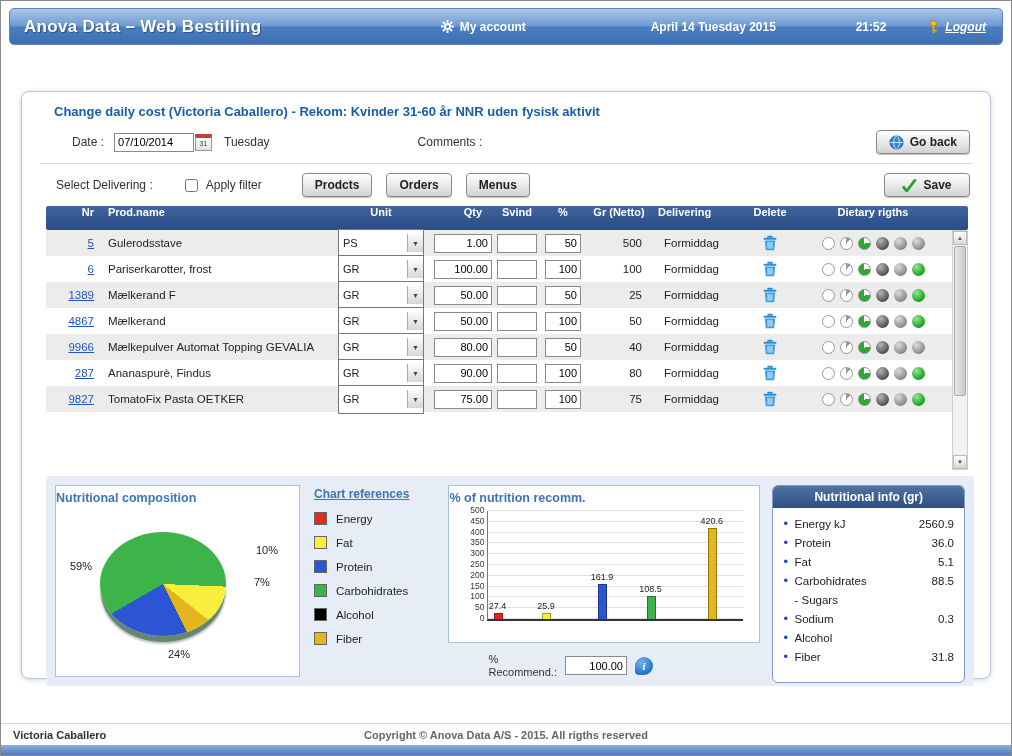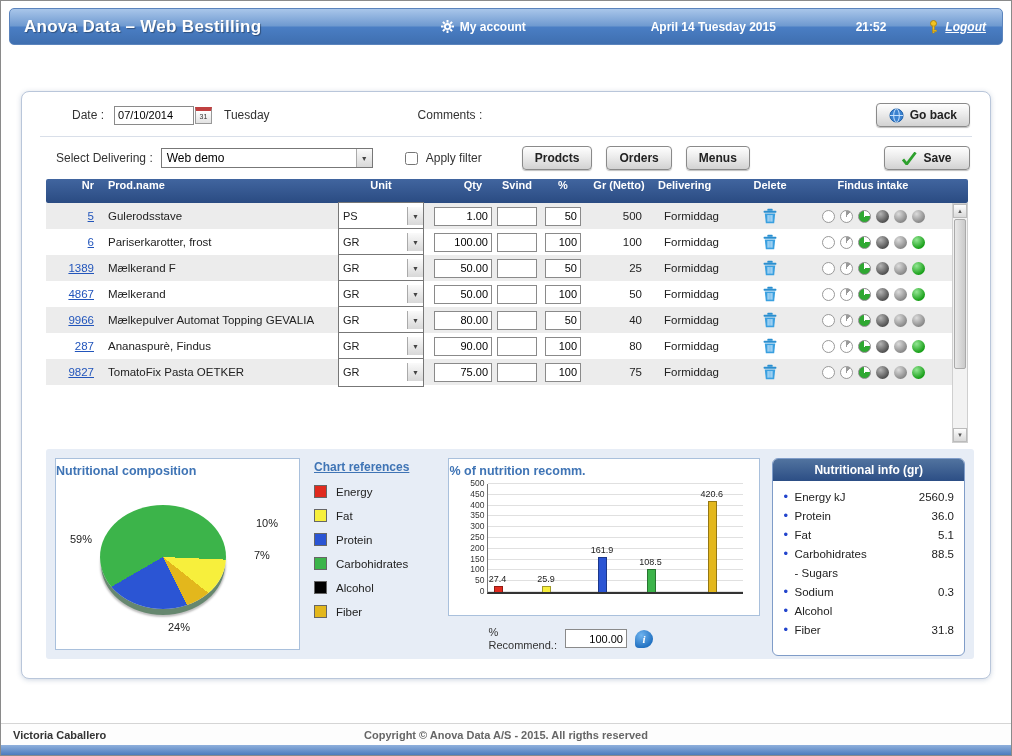--- a/index.html
+++ b/index.html
@@ -172,20 +172,21 @@
           <rect x="4.6" y="6" width="1.8" height="7" fill="#f2c31d" stroke="#a8821a" stroke-width="0.5"></rect>
           <rect x="4.6" y="10" width="4" height="1.6" fill="#f2c31d" stroke="#a8821a" stroke-width="0.5"></rect>
         </svg>
       </span>
       <a>Logout</a>
     </div>
   </div>
   <div class="subbar"></div>
 
   <div class="panel">
+    <div class="panel-title">Change daily cost (Victoria Caballero) - Rekom: Kvinder 31-60 år NNR uden fysisk aktivit</div>
 
     <div class="row1">
       <span class="lbl">Date :</span>
       <input type="text" class="date-input" style="margin-left: 10px;" value="07/10/2014">
       <span class="cal-btn">31</span>
       <span class="lbl" style="margin-left:12px">Tuesday</span>
       <span class="lbl" style="margin-left:148px">Comments :</span>
       <button class="btn btn-wide" style="margin-left:auto">
         <span style="line-height:0">
           <svg width="15" height="15" viewBox="0 0 16 16">
@@ -195,24 +196,20 @@
           </svg>
         </span>
         <span>Go back</span>
       </button>
     </div>
 
     <hr class="sep">
 
     <div class="row2">
       <span class="lbl">Select Delivering :</span>
-      <div class="fake-select">
-        <span class="sel-text">Web demo</span>
-        <span class="sel-caret">▼</span>
-      </div>
       <label class="chk-wrap">
         <input type="checkbox" style="">
         <span>Apply filter</span>
       </label>
       <div class="toolbtns">
         <button class="btn" style="min-width:70px">Prodcts</button>
         <button class="btn" style="min-width:64px">Orders</button>
         <button class="btn" style="min-width:64px">Menus</button>
       </div>
       <button class="btn btn-wide" style="margin-left:auto">
@@ -229,21 +226,21 @@
       <div class="thead">
         <div class="c-nr">Nr</div>
         <div class="c-name">Prod.name</div>
         <div class="c-unit">Unit</div>
         <div class="c-qty" style="display:block;text-align:right;padding-right:10px">Qty</div>
         <div class="c-svind">Svind</div>
         <div class="c-pct">%</div>
         <div class="c-gr">Gr (Netto)</div>
         <div class="c-deliv">Delivering</div>
         <div class="c-del">Delete</div>
-        <div class="c-intake">Findus intake</div>
+        <div class="c-intake">Dietary rigths</div>
       </div>
       <div class="tbody-wrap">
         <div class="rows-col" id="rows">
   <div class="trow alt">
     <div class="c-nr"><a class="nr-link" href="#">5</a></div>
     <div class="c-name">Gulerodsstave</div>
     <div class="c-unit">
       <div class="unit-sel">
         <span class="sel-text">PS</span>
         <span class="sel-caret">▼</span>

